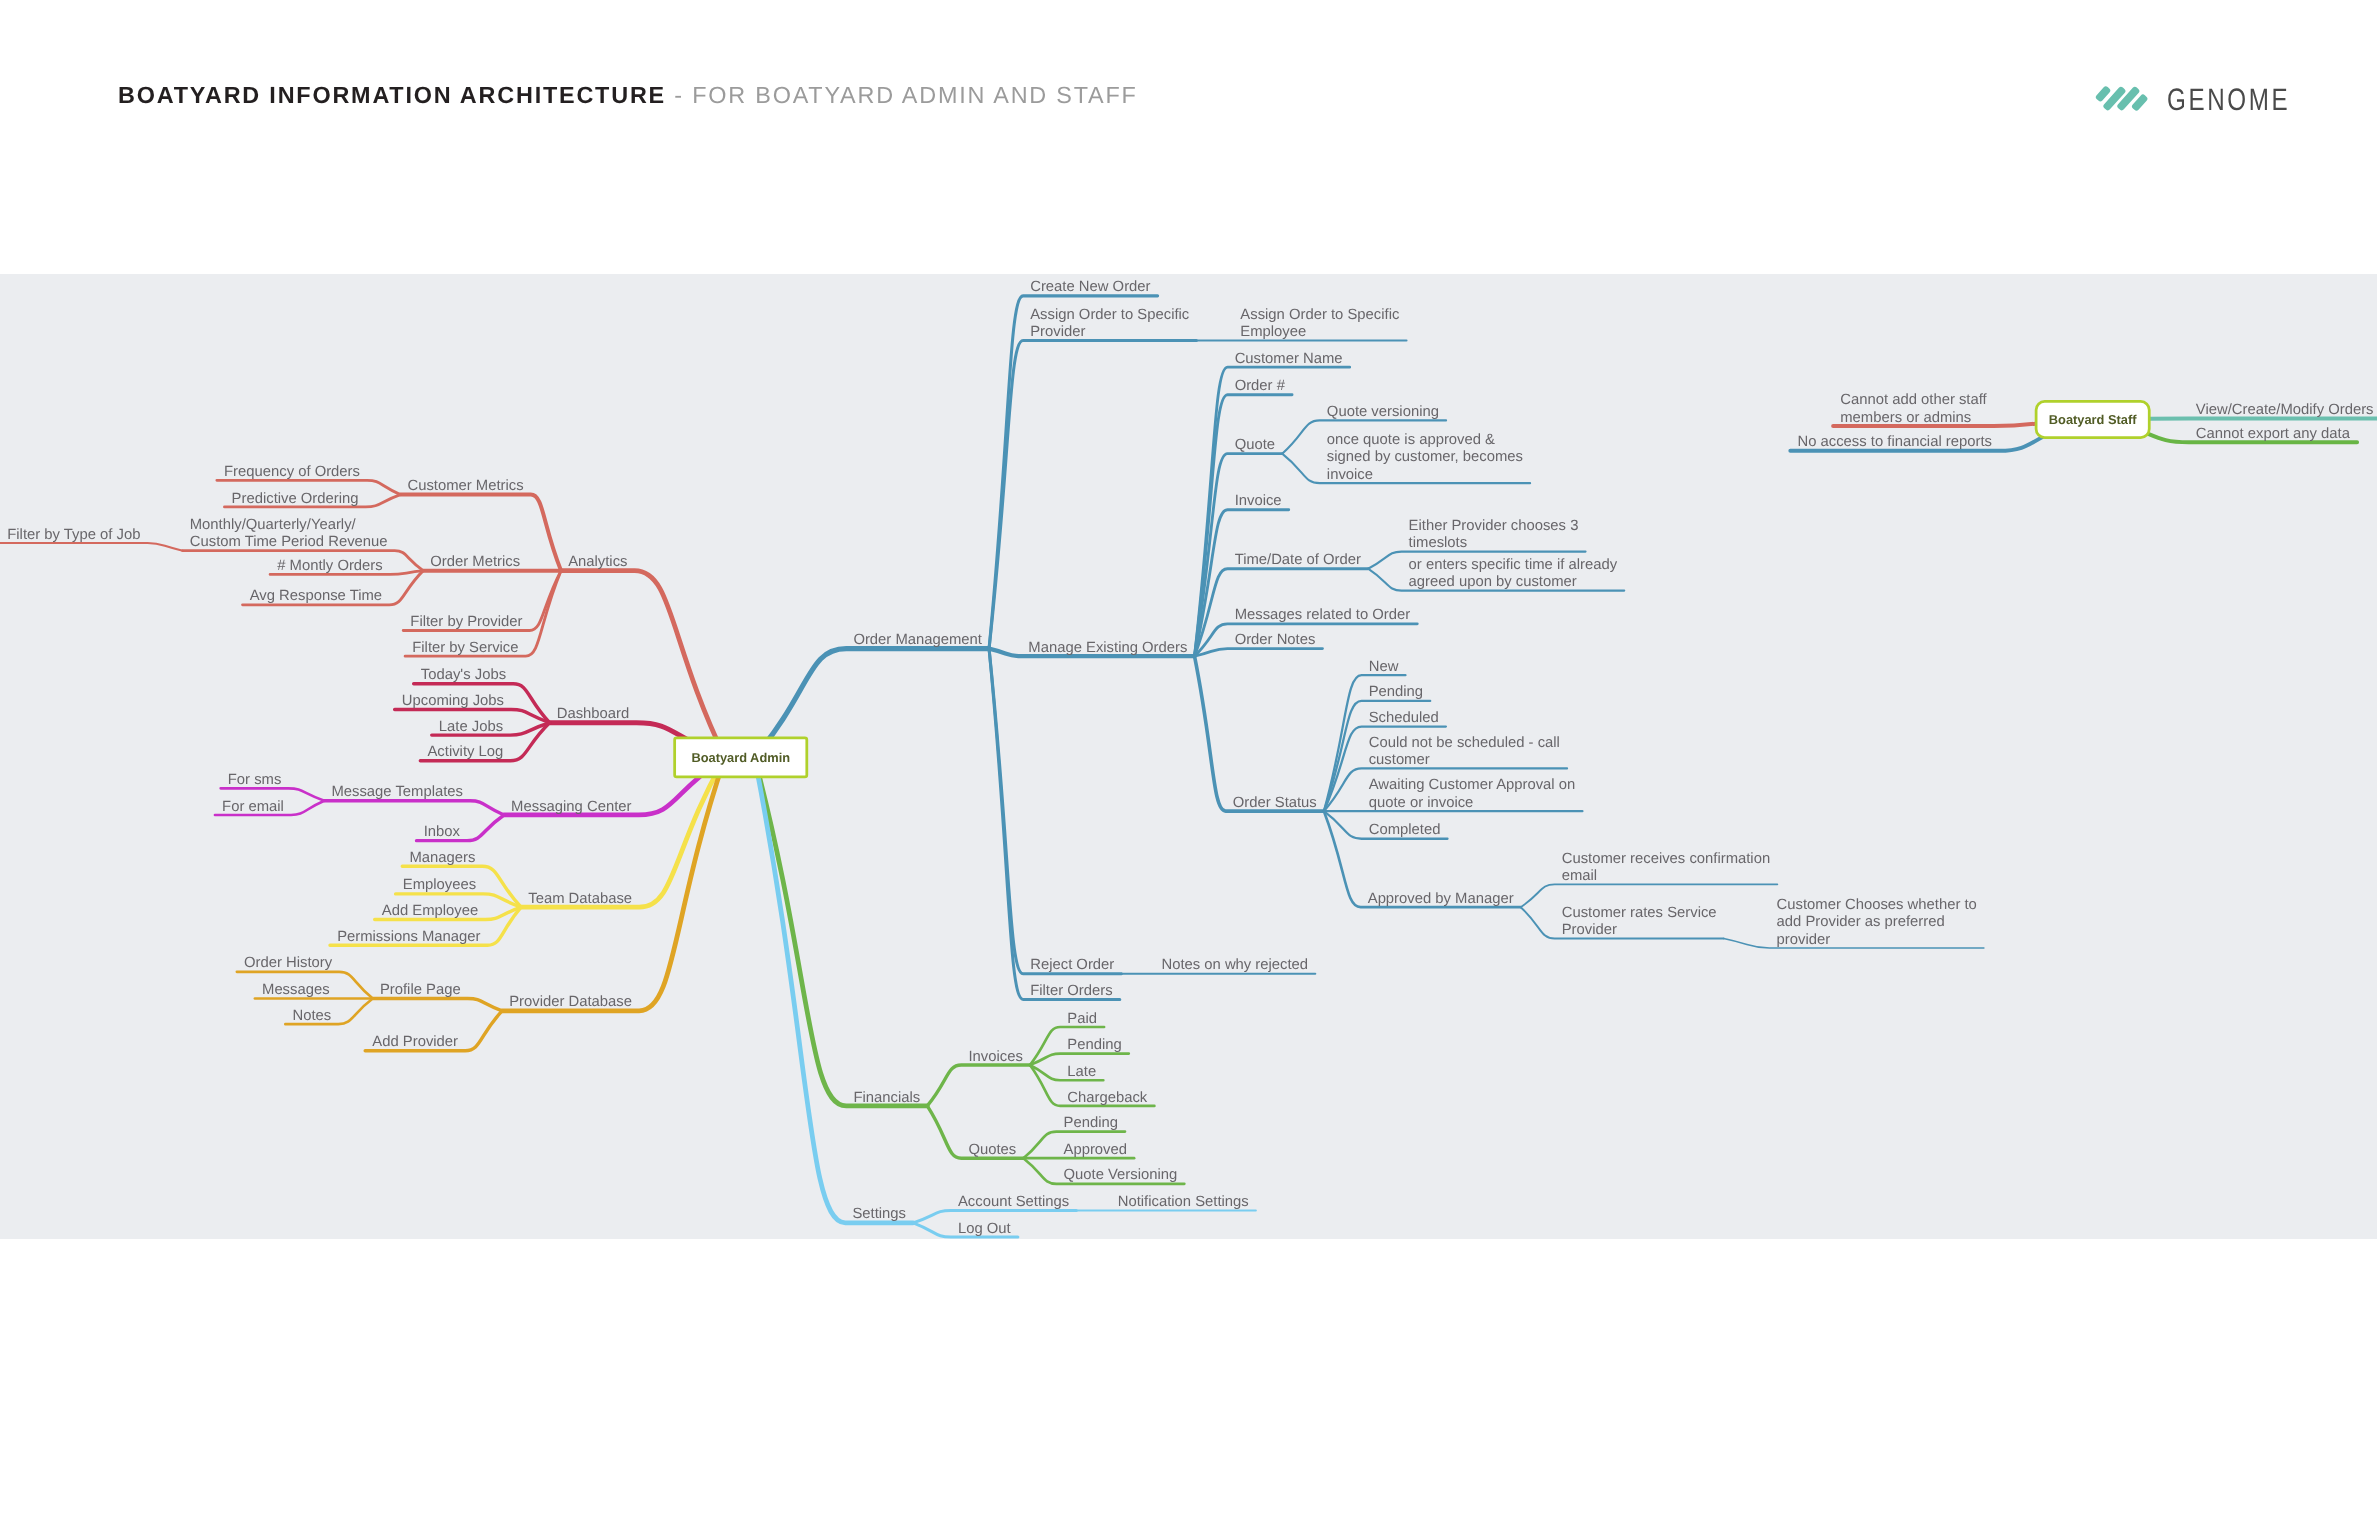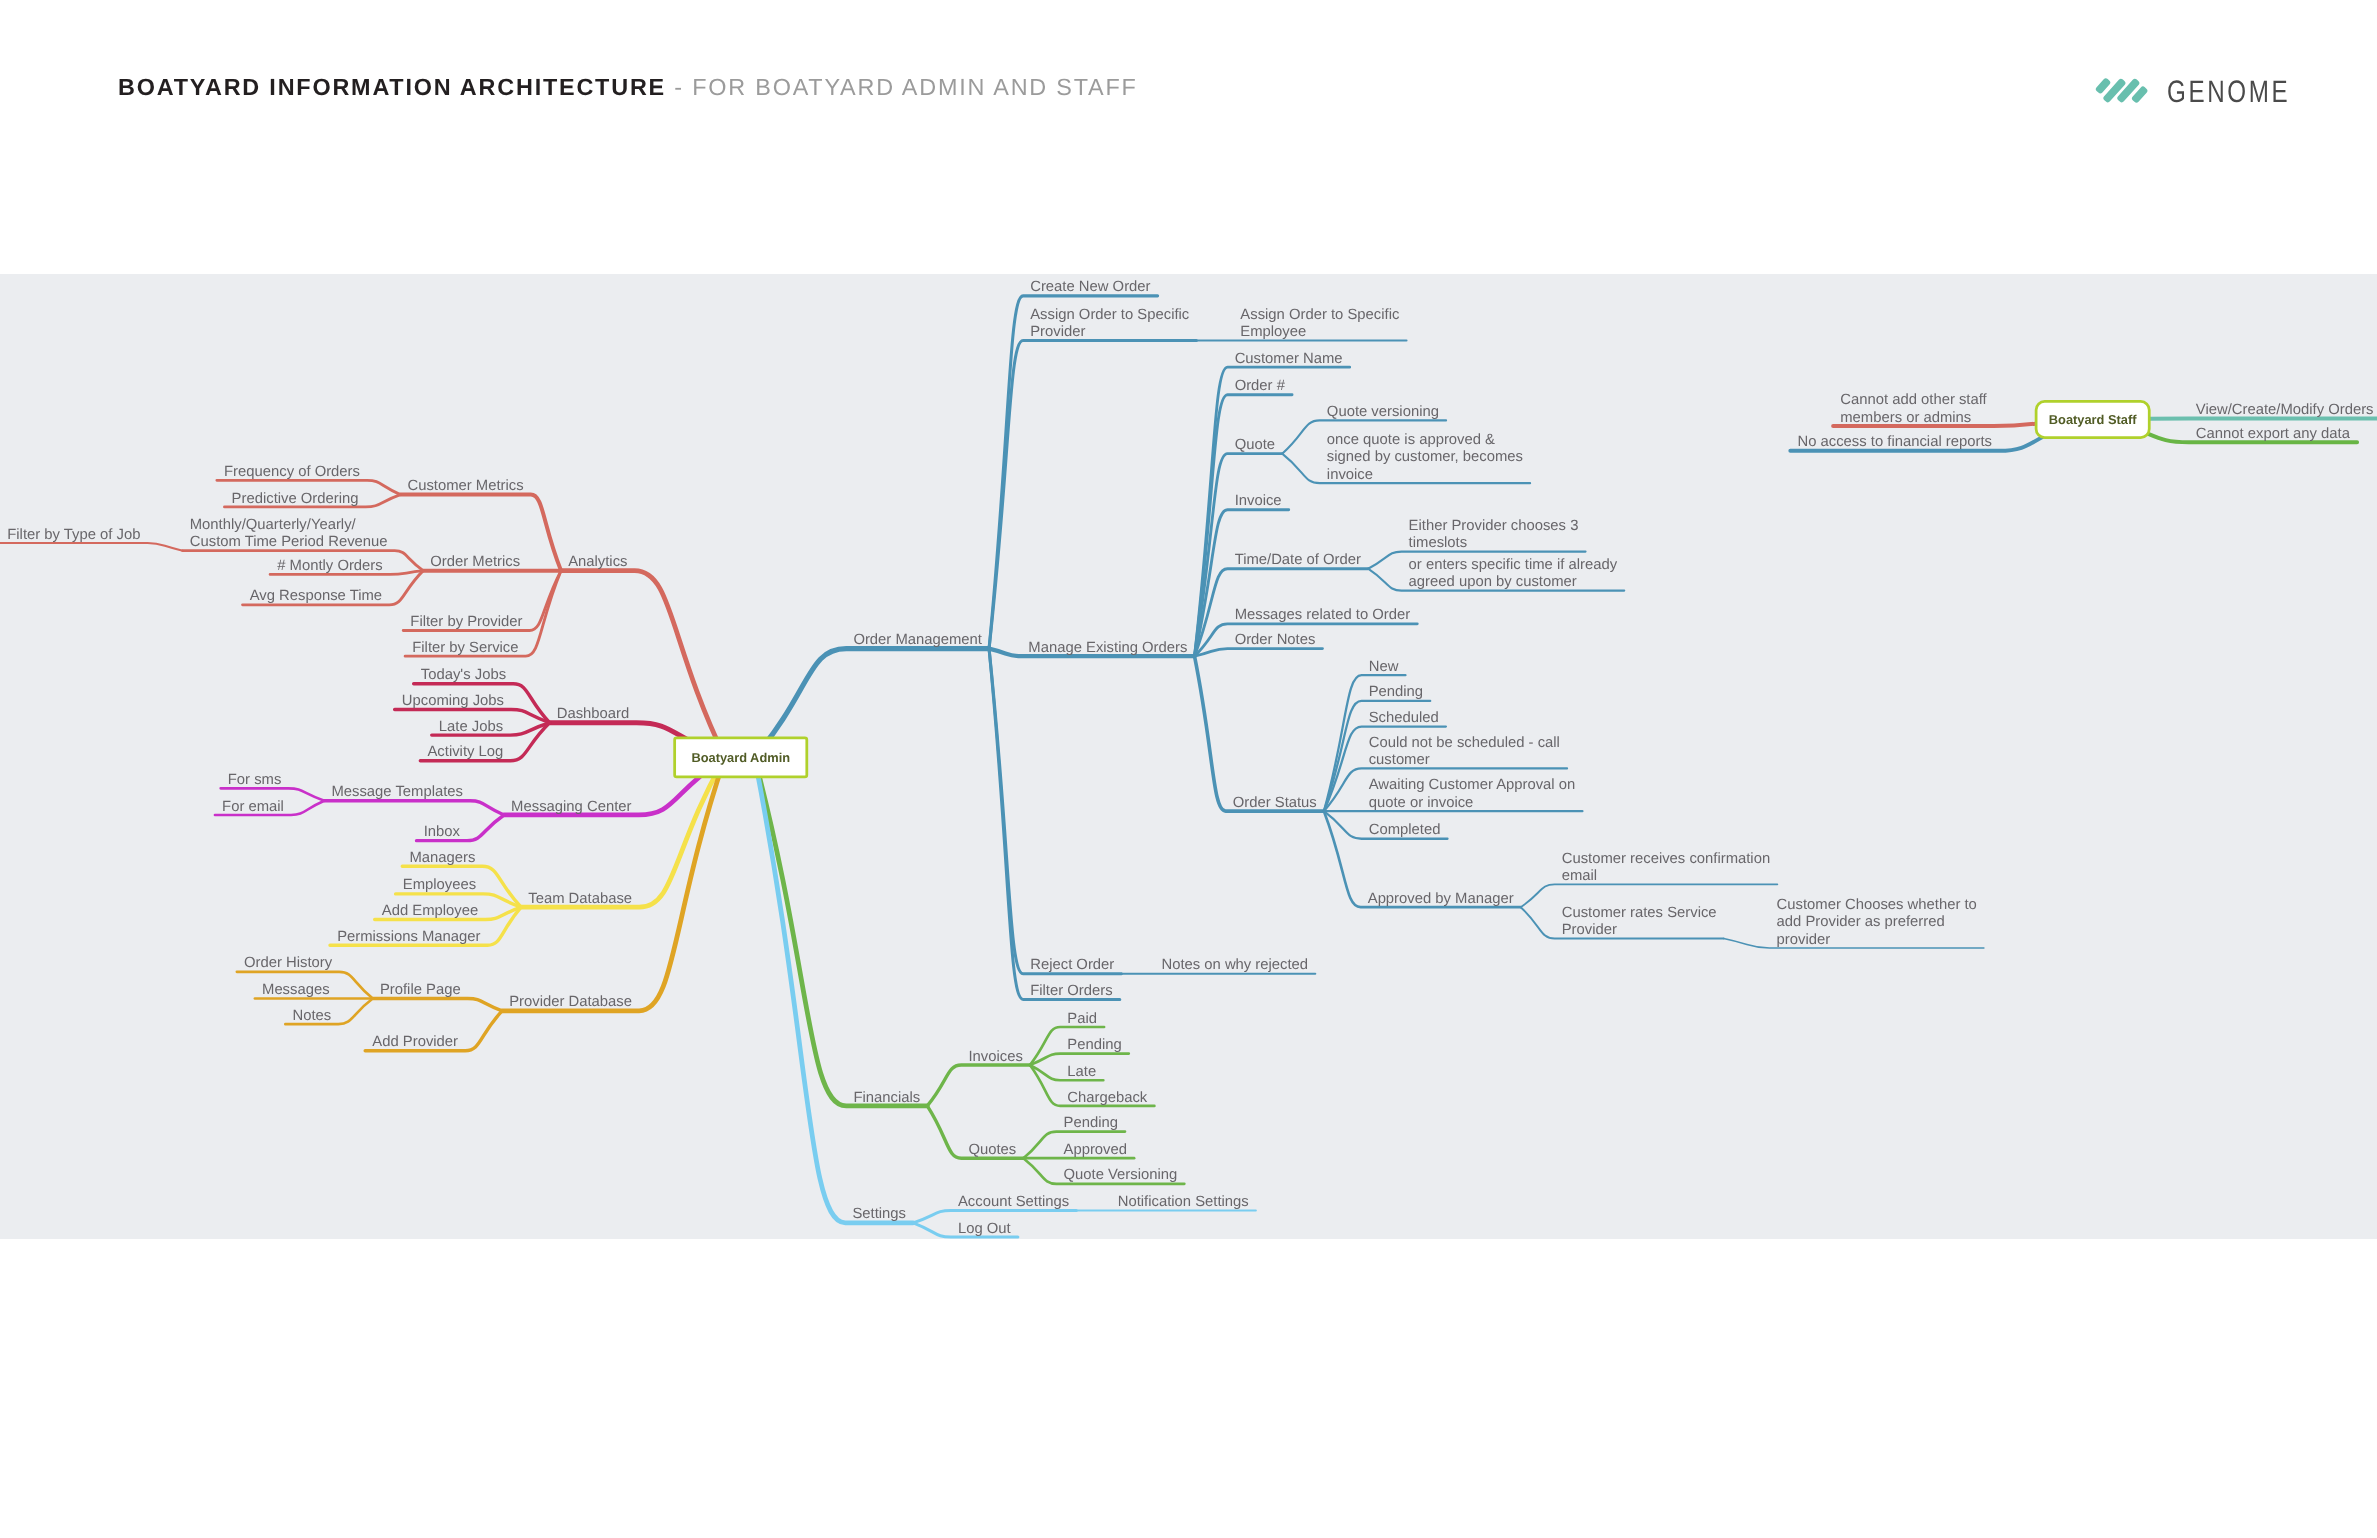--- a/index.html
+++ b/index.html
@@ -2,21 +2,21 @@
 <html style="font-size:15px"><head>
 <meta charset="utf-8">
 <title>Boatyard Information Architecture</title>
 <style>
   html, body { margin:0; padding:0; background:#ffffff; }
   body {
     width:2378px; height:1539px; overflow:hidden;
     font-family:"Liberation Sans", sans-serif;
   }
   #page { position:relative; width:2378px; height:1539px; background:#ffffff; }
-  #header { position:absolute; left:0; top:4px; width:1974px; height:274px; background:#ffffff; }
+  #header { position:absolute; left:0; top:12px; width:1974px; height:274px; background:#ffffff; }
   #title { position:absolute; left:118px; top:70px; white-space:nowrap; }
   #title .t1 { font-weight:bold; font-size:23.4px; letter-spacing:1.8px; color:#231f20; }
   #title .t2 { font-weight:normal; font-size:23.4px; letter-spacing:1.8px; color:#9b9b9b; }
   #brand { position:absolute; left:2095px; top:67px; width:285px; height:57px; }
   #brand-mark { position:absolute; left:0px; top:5.7px; }
   #brand-word { position:absolute; left:72px; top:3.3px; font-size:31px; letter-spacing:3.4px;
                 color:#4a4a4a; font-weight:400; white-space:nowrap;
                 transform:scaleX(0.78); transform-origin:0 0; }
   #canvas { position:absolute; left:0; top:274px; width:2378px; height:965px; background:#ebedf0; }
   svg { display:block; }

